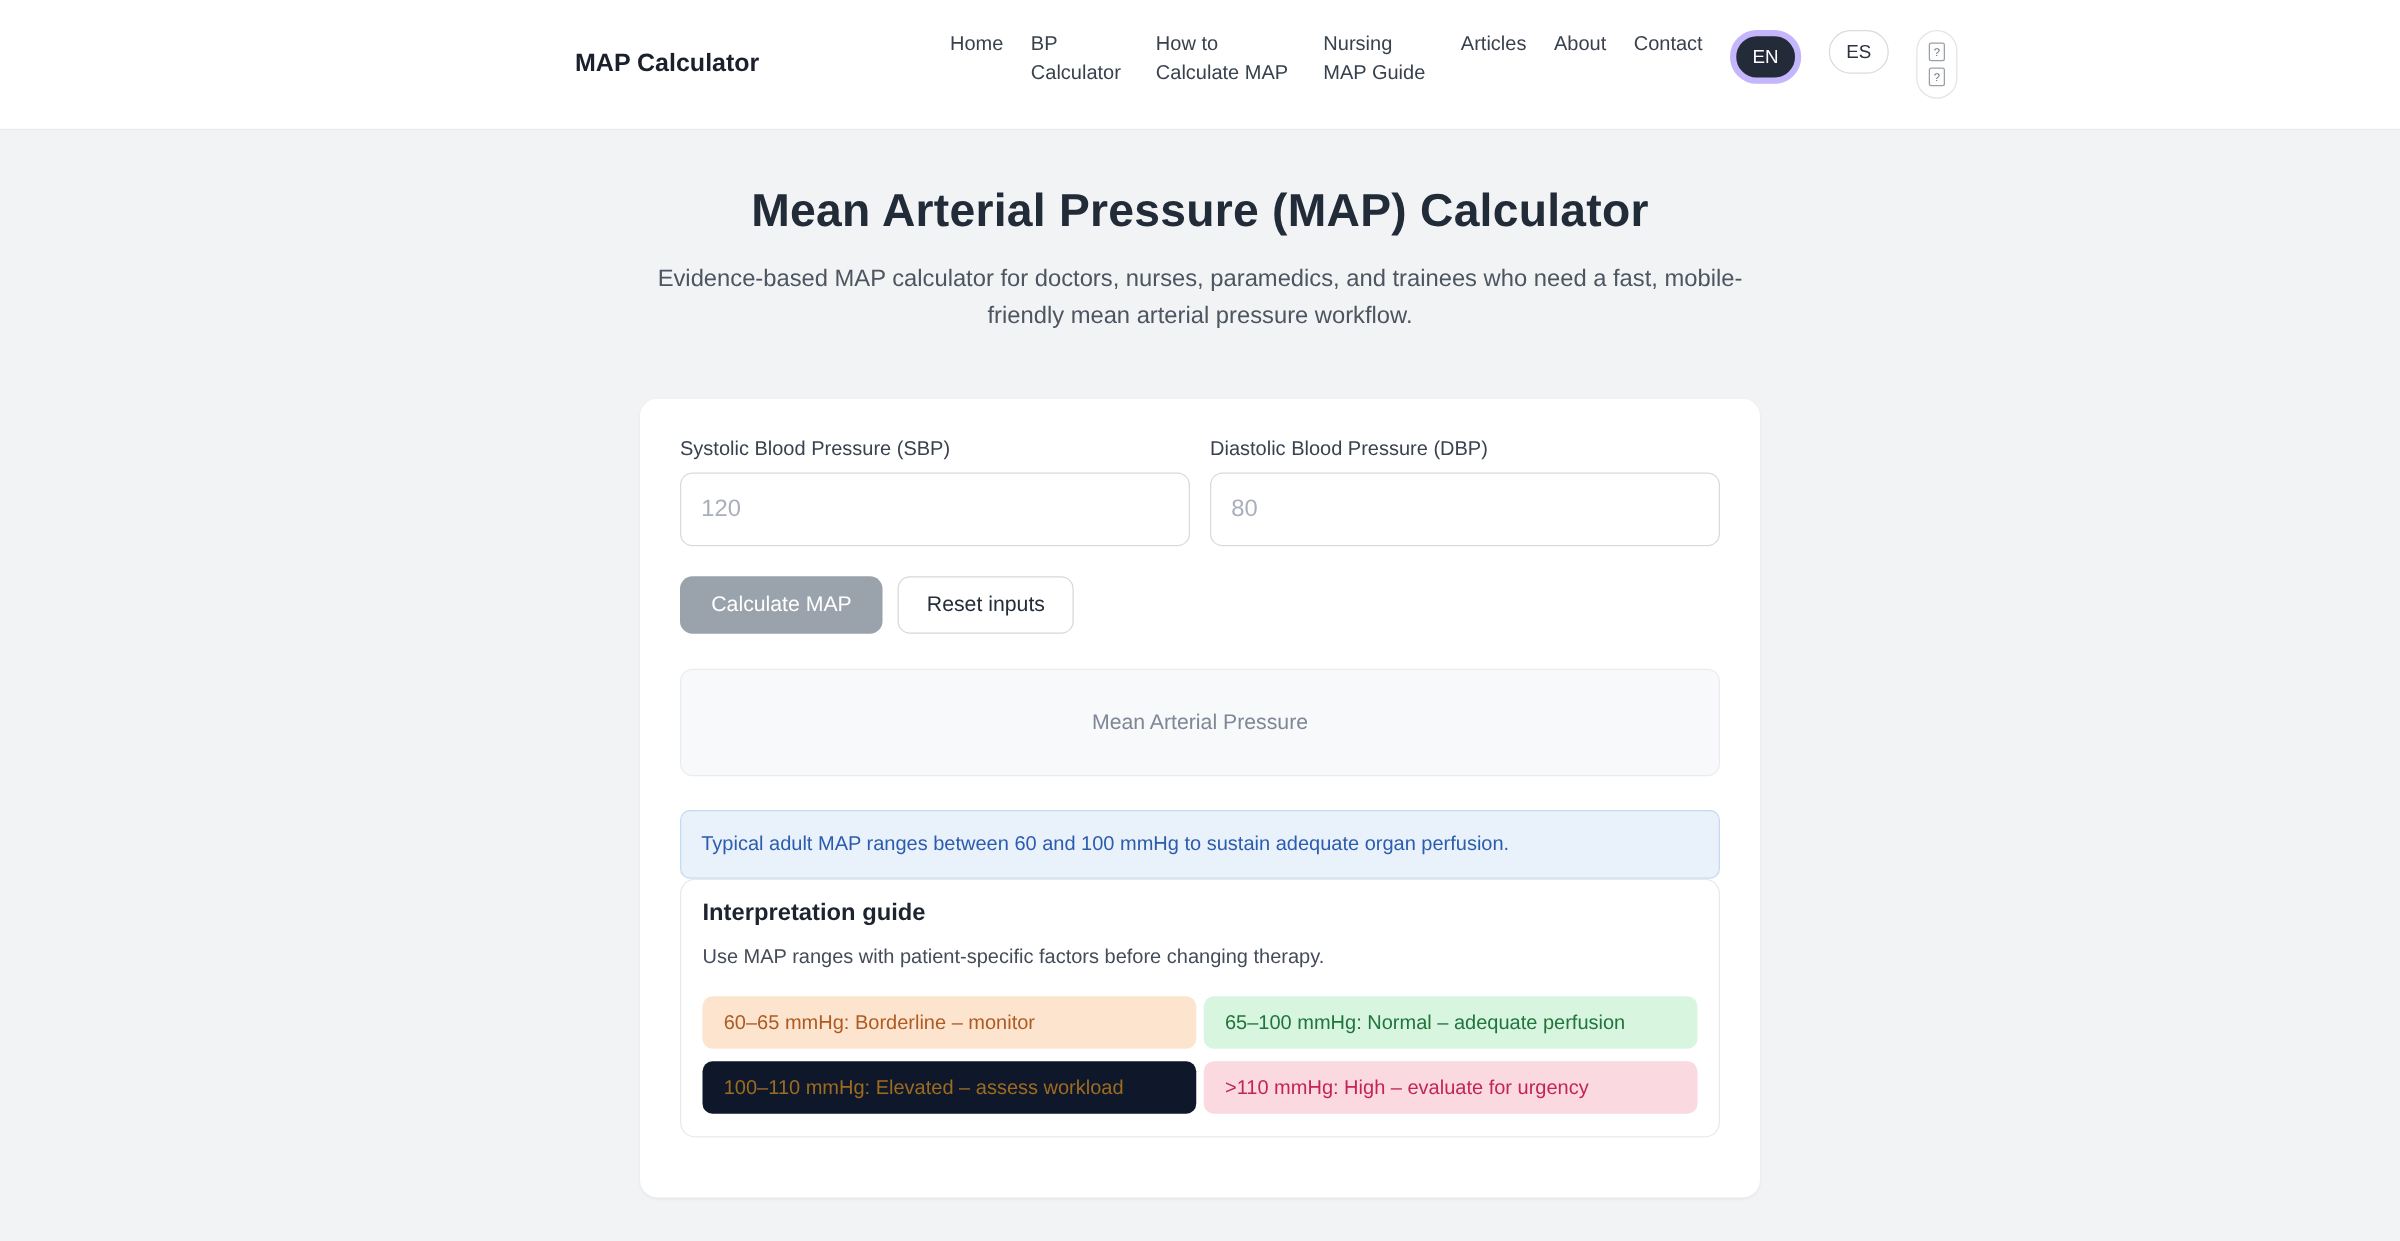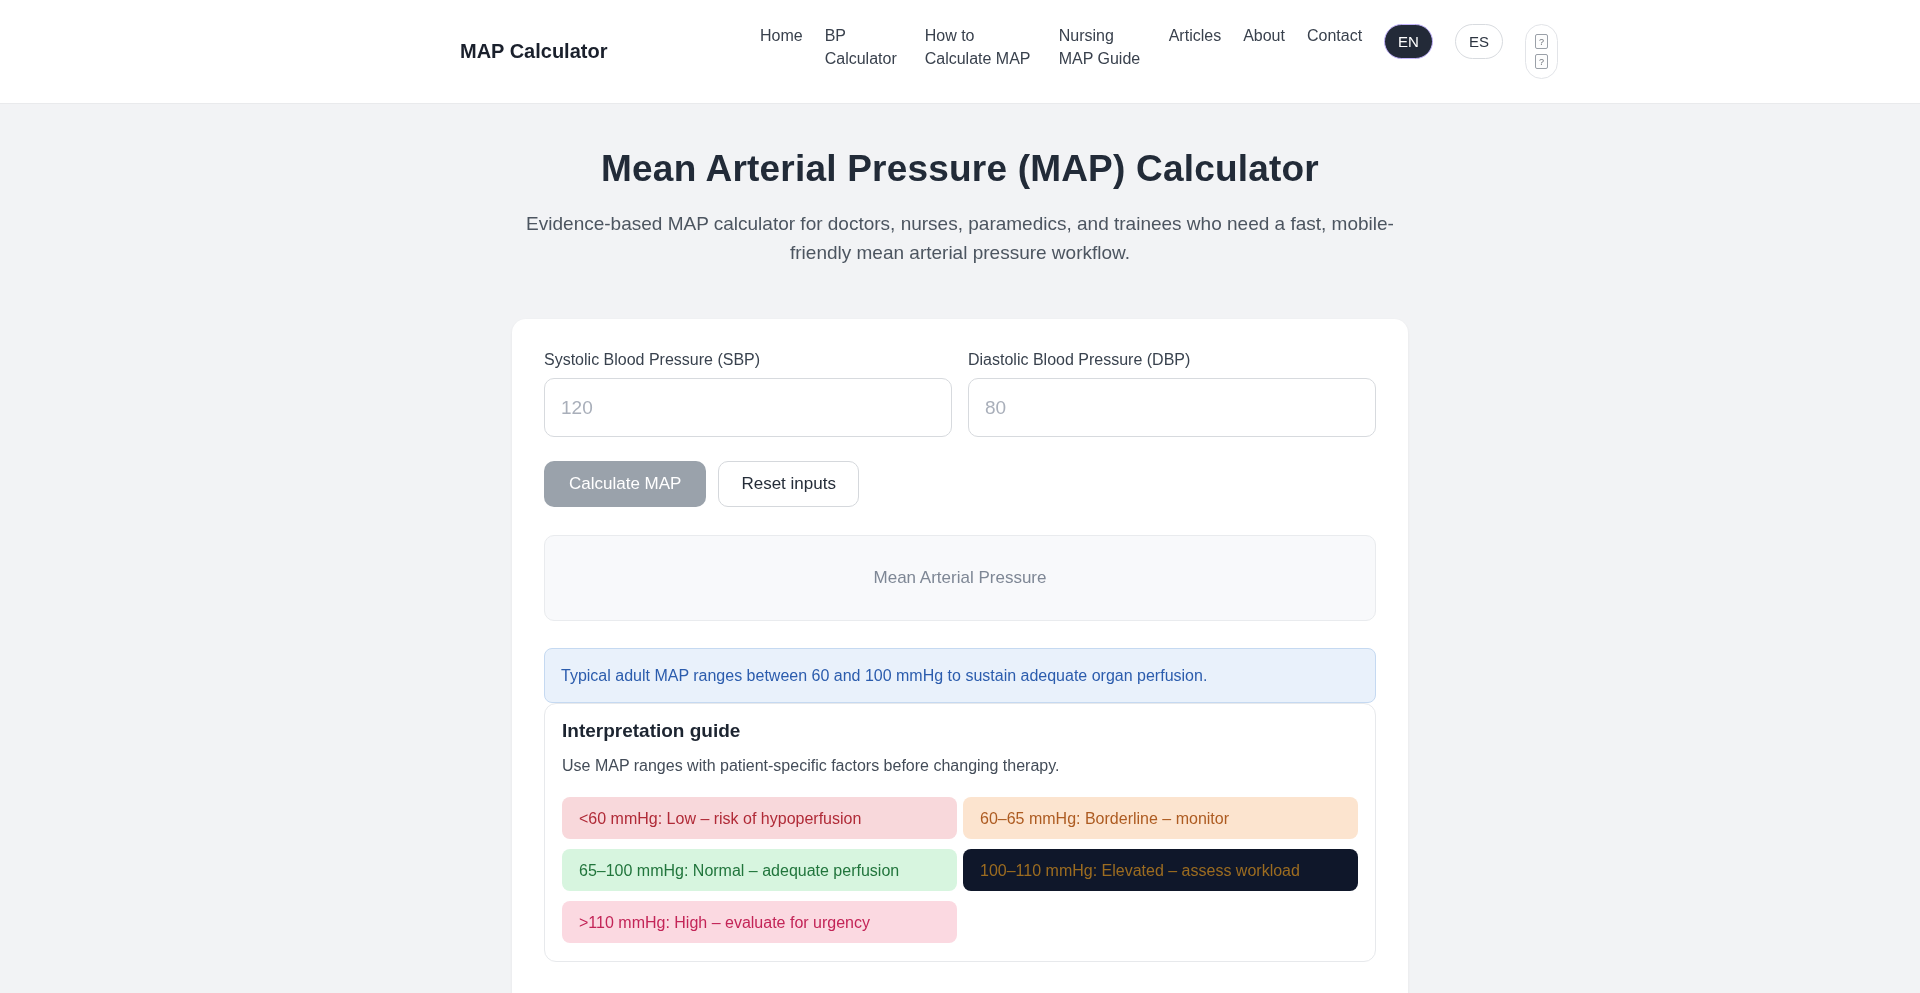--- a/index.html
+++ b/index.html
@@ -29,21 +29,21 @@
     cursor:pointer; white-space:nowrap;
   }
   .nav a.wrap { white-space:normal; display:inline-block; }
   .nav a.w-bp { width:78px; }
   .nav a.w-how { width:112px; }
   .nav a.w-nurse { width:88px; }
   .pill {
     border-radius:999px; font-size:15px; cursor:pointer;
     font-family:"Liberation Sans", sans-serif;
   }
-  .pill-dark { background:#232a38; color:#ffffff; border:1px solid #c4b5fd; padding:8px 13px; }
+  .pill-dark { background:#232a38; color:#ffffff; border:5px solid #c4b5fd; padding:8px 13px; }
   .pill-light { background:#ffffff; color:#2c3440; border:1px solid #d8dbdf; padding:8px 13px; }
   .pill-tall {
     background:#ffffff; border:1px solid #e2e4e8; padding:9px 9px;
     display:flex; flex-direction:column; align-items:center; gap:5px;
   }
   .tofu {
     display:grid; place-items:center;
     width:13px; height:15px; border:1px solid #9aa0a8; border-radius:2px;
     font-size:9px; color:#6a7078; background:#fdfdfd;
   }
@@ -159,21 +159,20 @@
     <div class="result-box">
       <span>Mean Arterial Pressure</span>
     </div>
 
     <div class="info-box">Typical adult MAP ranges between 60 and 100 mmHg to sustain adequate organ perfusion.</div>
 
     <div class="guide">
       <h2 class="guide-title">Interpretation guide</h2>
       <p class="guide-desc">Use MAP ranges with patient-specific factors before changing therapy.</p>
       <div class="chips">
-        <div class="chip" style="background: rgb(248, 216, 219); color: rgb(176, 42, 55);">&lt;60 mmHg: Low – risk of hypoperfusion</div>
         <div class="chip" style="background: rgb(252, 228, 207); color: rgb(173, 91, 33);">60–65 mmHg: Borderline – monitor</div>
         <div class="chip" style="background: rgb(215, 245, 223); color: rgb(33, 117, 60);">65–100 mmHg: Normal – adequate perfusion</div>
         <div class="chip" style="background: #0f172a; color: rgb(156, 108, 32);">100–110 mmHg: Elevated – assess workload</div>
         <div class="chip" style="background: rgb(251, 217, 225); color: rgb(195, 36, 87);">&gt;110 mmHg: High – evaluate for urgency</div>
       </div>
     </div>
   </section>
 </main>
 
 </body></html>

